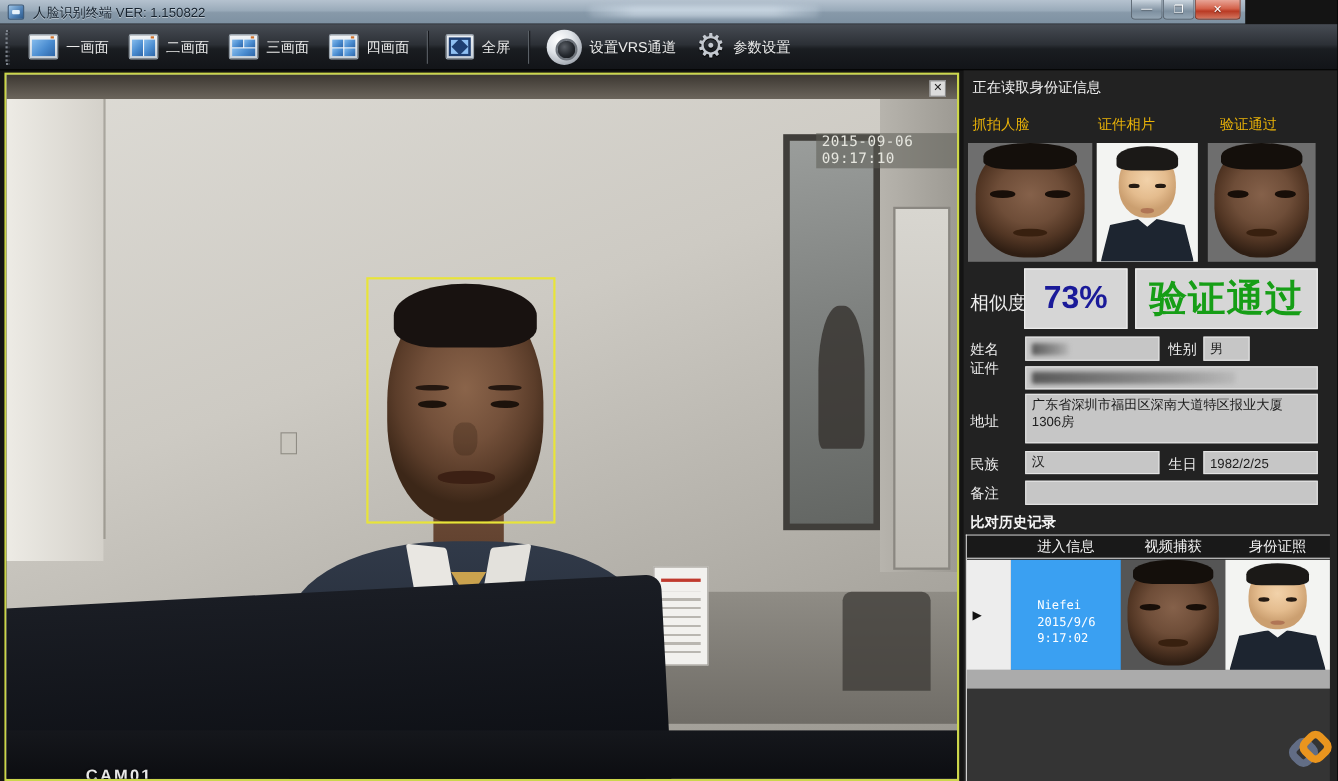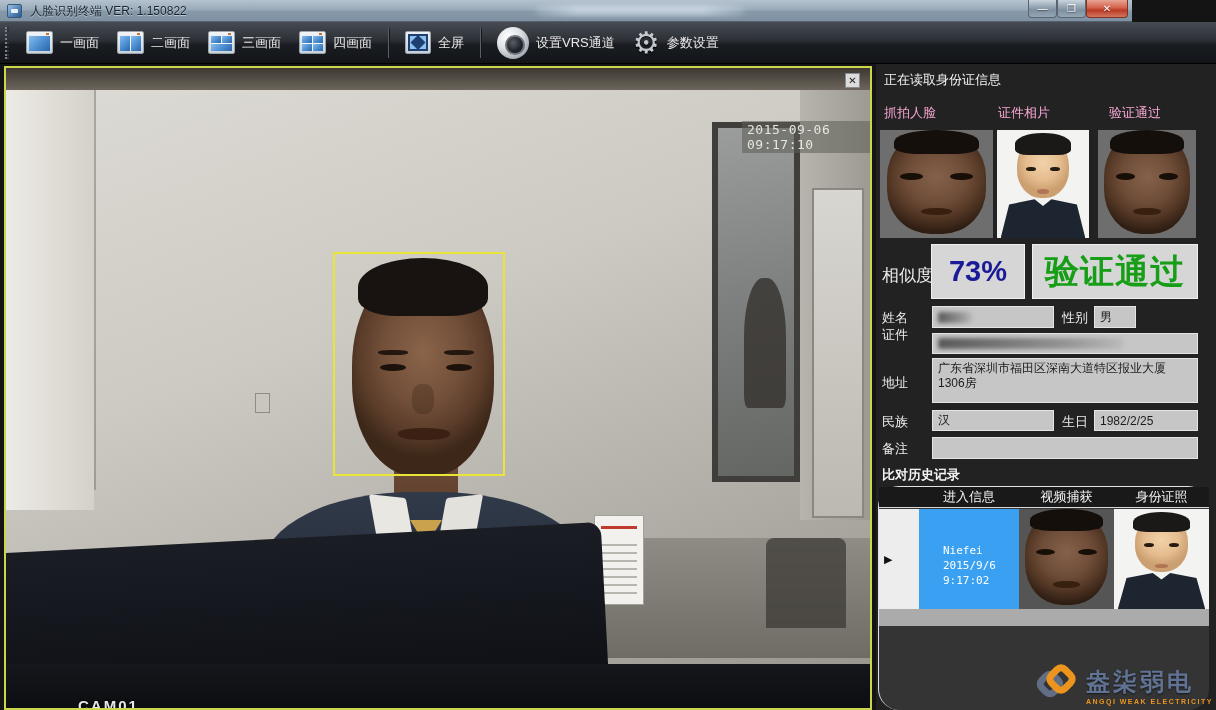--- a/index.html
+++ b/index.html
@@ -90,21 +90,21 @@
   .face-rect { position:absolute; left:327px; top:184px; width:172px; height:224px; border:2px solid #e8e438; }
   .vtimestamp { position:absolute; left:736px; top:53px; padding:1px 5px; background:rgba(92,92,86,.55);
     color:#e6e6df; font-family:"DejaVu Sans Mono", monospace; font-size:13px; letter-spacing:.5px; }
   .vclose { position:absolute; left:839px; top:5px; width:15px; height:15px; background:#dcdcdc; border:1px solid #8a8a8a;
     color:#222; font-size:10px; line-height:13px; text-align:center; cursor:default; }
   .camlabel { position:absolute; left:72px; top:629px; color:#e8e8e8; font-weight:bold; font-size:15px; letter-spacing:2px; text-shadow:0 0 2px #000; }
 
   
   .rpanel { position:absolute; left:876px; top:64px; width:340px; height:646px; background:#222222; color:#f0f0f0; }
   .status-text { position:absolute; left:8px; top:7px; font-size:13px; color:#f2f2f2; }
-  .plabel { position:absolute; top:40px; font-size:13px; color:#f9a8d4;font-family:Liberation Serif, serif; }
+  .plabel { position:absolute; top:40px; font-size:13px; color:#eab308;font-family:Liberation Serif, serif; }
   .plabel.a{left:8px;} .plabel.b{left:122px;} .plabel.c{left:233px;}
 
   .photo { position:absolute; top:66px; height:108px; overflow:hidden; background:#6e6e6e; }
   .photo.p1{left:4px; width:113px;} .photo.p2{left:121px; width:92px;} .photo.p3{left:222px; width:98px;}
   .cface .chead { position:absolute; left:6%; right:6%; top:2%; bottom:4%; border-radius:44%;
     background:radial-gradient(ellipse 64% 54% at 50% 44%, #85614a 0%, #6e4d38 48%, #523624 75%, #2f1e13 100%); }
   .cface .chair-top { position:absolute; left:12%; right:12%; top:0; height:22%; background:#140f0b; border-radius:50% 50% 30% 30%; }
   .cface .ceye { position:absolute; width:20%; height:6%; background:#170e08; border-radius:50%; top:40%; }
   .cface .ceye.l{left:18%;} .cface .ceye.r{right:18%;}
   .cface .cmouth { position:absolute; left:36%; right:36%; top:72%; height:7%; background:#38200f; border-radius:45%; }
@@ -126,21 +126,21 @@
 
   .flabel { position:absolute; font-size:13px; color:#ececec; }
   .finput { position:absolute; background:#c6c6c6; border:1px solid #e4e4e4; color:#1c1c1c; font-size:12px;
     display:flex; align-items:center; padding:0 5px; overflow:hidden; }
   .redact { height:11px; border-radius:2px; filter:blur(2px);
     background:linear-gradient(90deg, rgba(70,70,70,.85), rgba(110,110,110,.55) 70%, rgba(140,140,140,.2)); }
   .addr { align-items:flex-start; padding-top:2px; line-height:15px; font-size:12px; display:block; }
 
   .hist-title { position:absolute; left:6px; top:402px; font-size:13px; font-weight:bold; color:#f4f4f4; }
   .htable { position:absolute; left:2px; top:422px; width:331px; height:224px; background:#343434;
-    border-top:1px solid #e2e2e2; border-left:1px solid #e2e2e2;border-radius:21px; }
+    border-top:1px solid #e2e2e2; border-left:1px solid #e2e2e2; }
   .hheader { position:absolute; left:0; top:0; width:330px; height:21px; background:#191919; border-bottom:1px solid #d8d8d8;
     display:flex; color:#f2f2f2; font-size:13px; }
   .hh { display:flex; align-items:center; justify-content:center; }
   .hh.c0{width:40px;} .hh.c1{width:100px;} .hh.c2{width:95px;} .hh.c3{width:95px;}
   .hrow { position:absolute; left:0; top:22px; width:330px; height:100px; display:flex; }
   .hc0 { width:40px; background:#ededed; position:relative; }
   .hc0 .marker { position:absolute; left:5px; top:44px; color:#111; font-size:11px; font-family:"DejaVu Sans", sans-serif; }
   .hc1 { width:100px; background:#3aa0f2; color:#fff; font-family:"DejaVu Sans Mono", monospace; font-size:11px;
     line-height:15px; padding:34px 0 0 24px; }
   .hc2 { width:95px; position:relative; overflow:hidden; background:#555; }
@@ -363,20 +363,16 @@
         </div>
       </div>
       <div class="hstrip"></div>
     </div>
 
     <div class="watermark">
       <div class="wlogo">
         <div class="ring1"></div>
           <div class="ring2"></div>
       </div>
-      <div class="wtext">
-        <span class="cn">盎柒弱电</span>
-        <span class="en">ANGQI WEAK ELECTRICITY</span>
-      </div>
     </div>
   </div>
 
 </div>
 
 </body></html>

